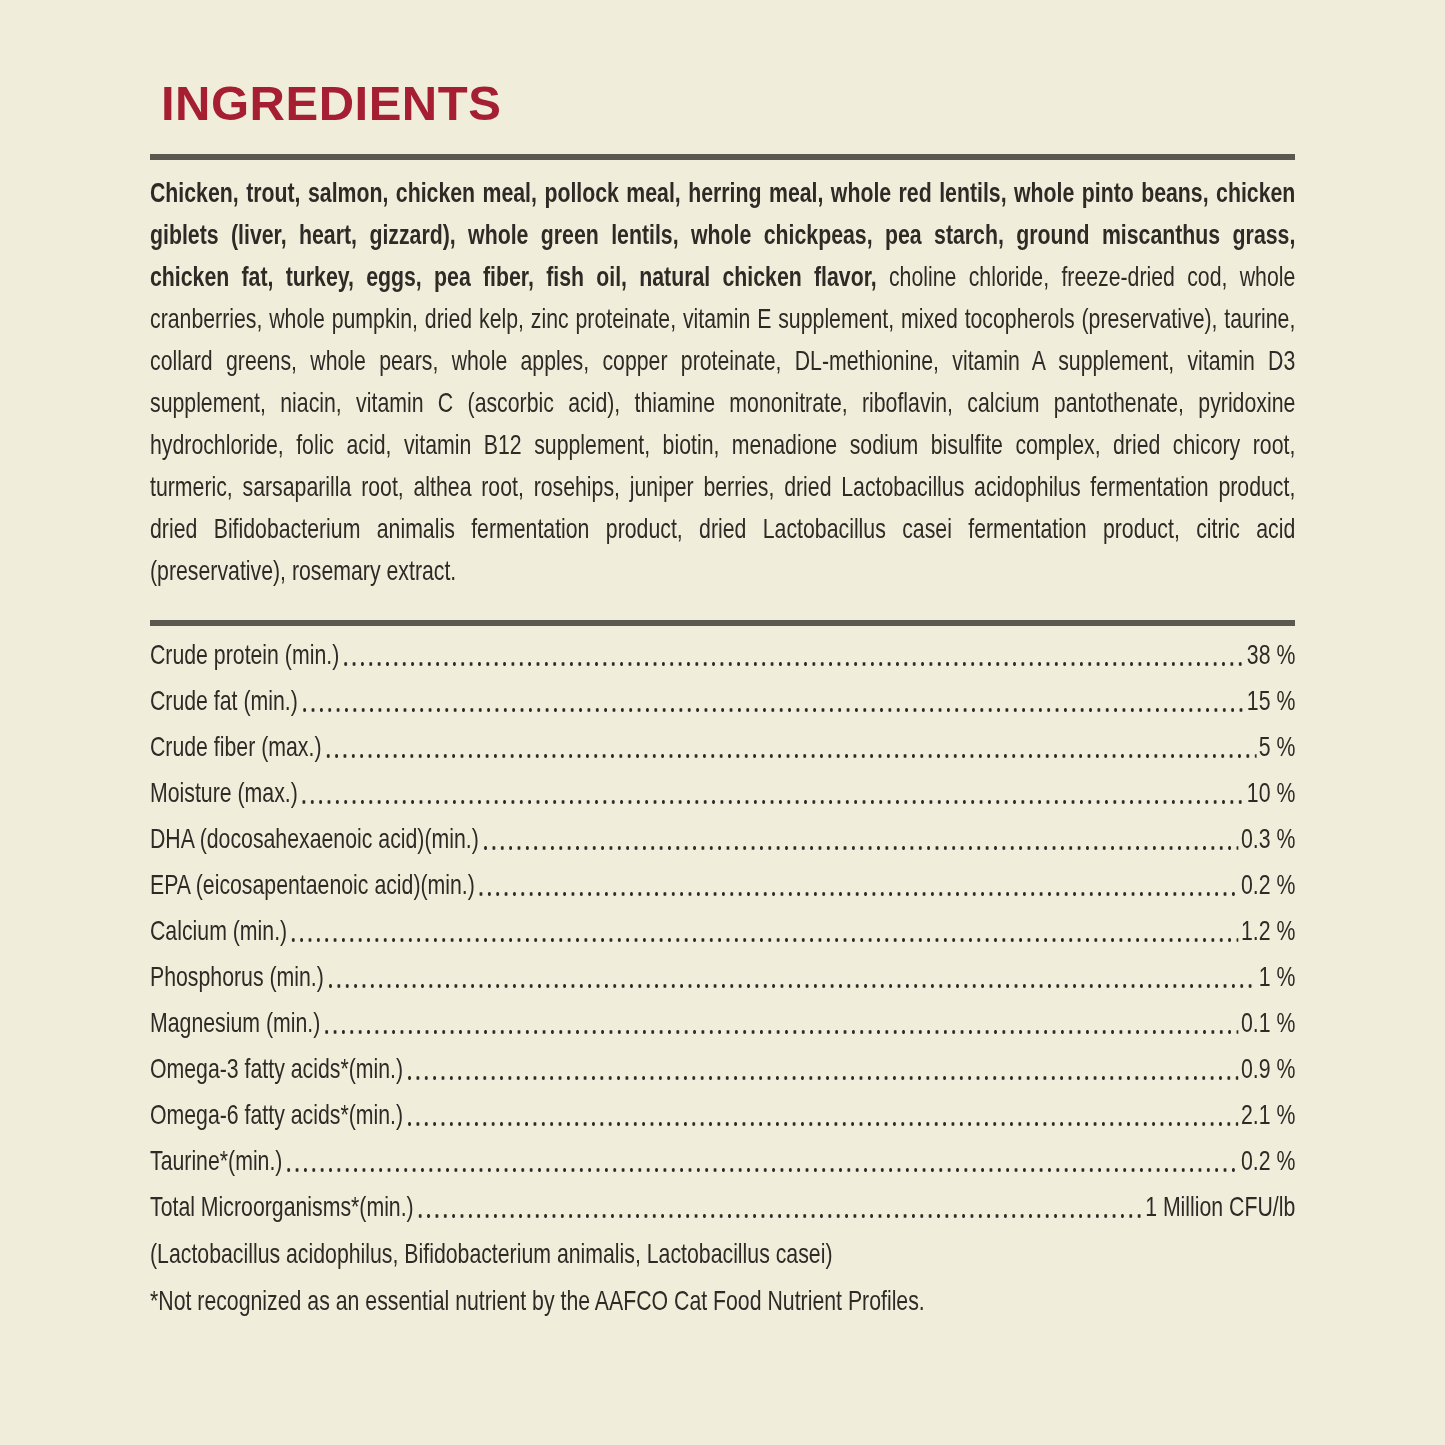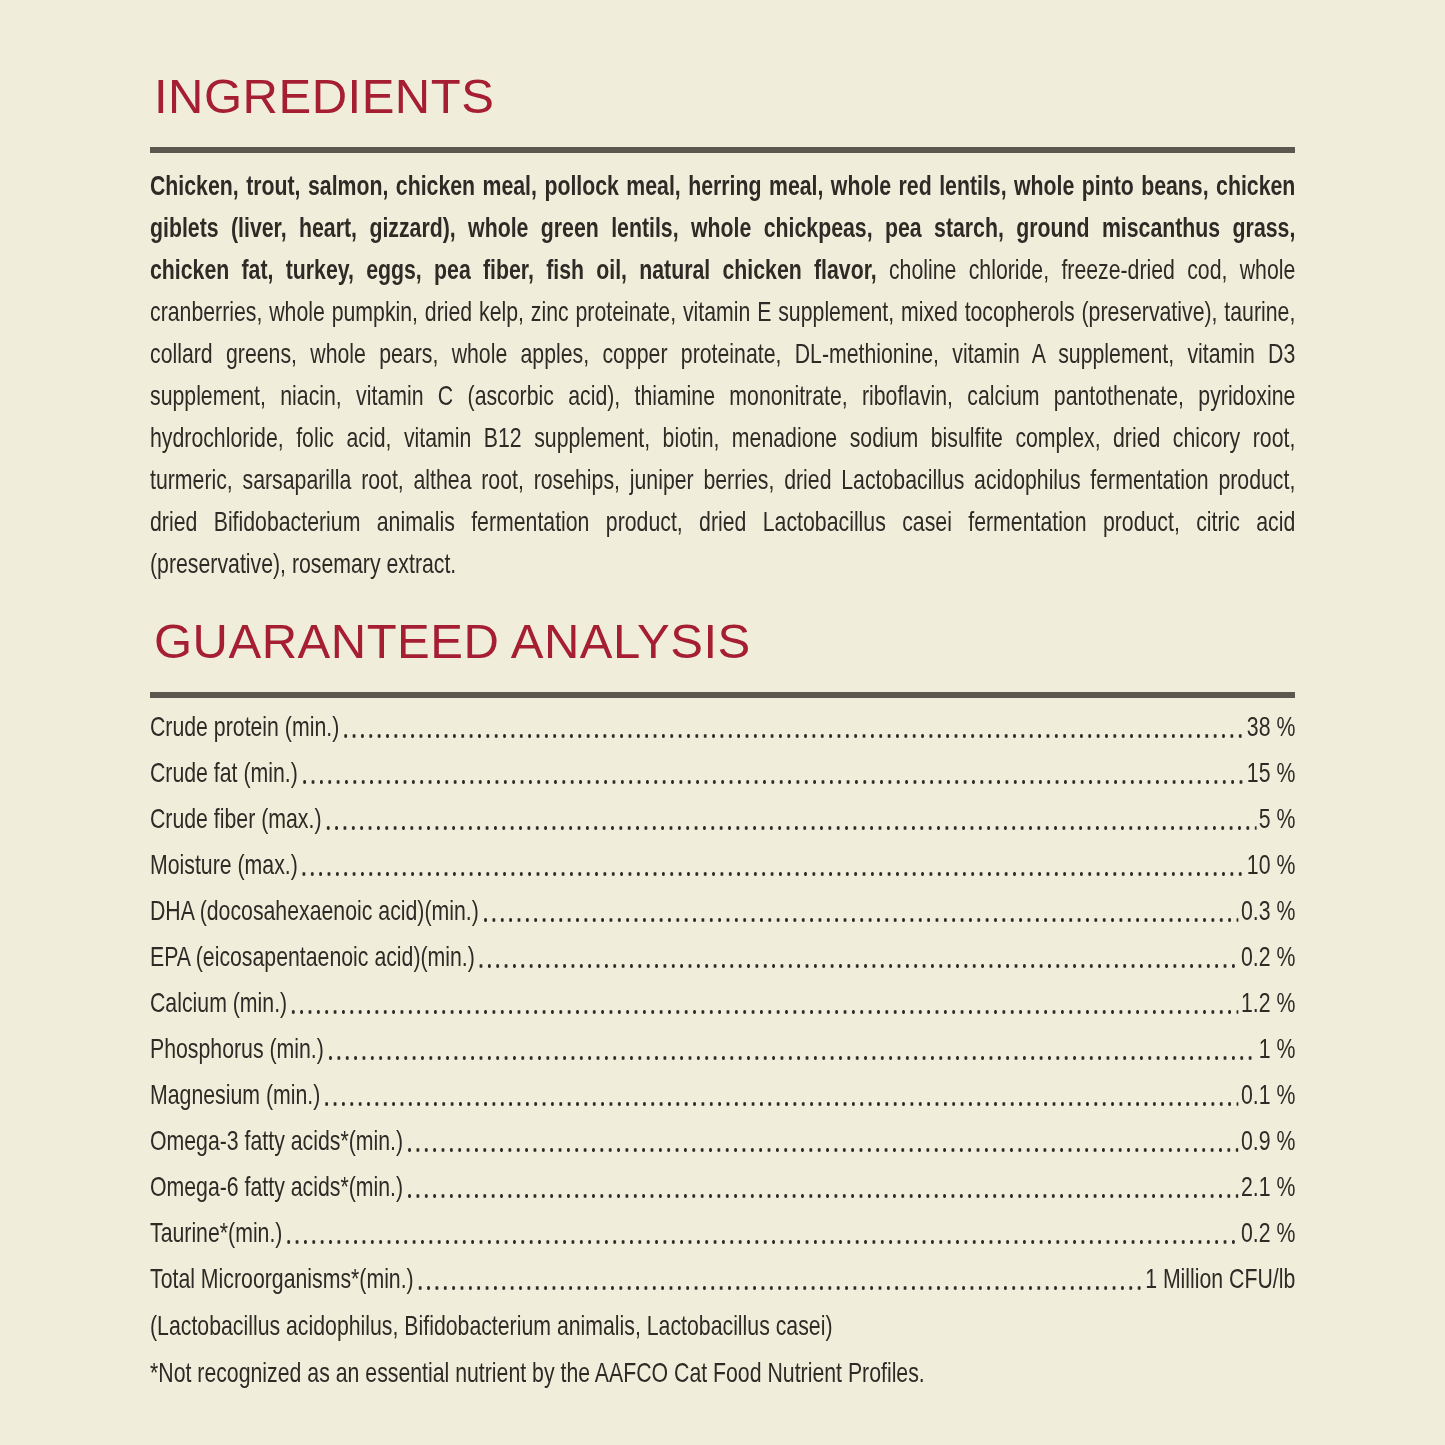--- a/index.html
+++ b/index.html
@@ -17,25 +17,25 @@
     background: var(--background);
     color: var(--text);
     font-family: "Liberation Sans", sans-serif;
     overflow: hidden;
   }
   .page {
     padding: 64px 150px 0 150px;
     width: 1445px;
   }
   .section-title {
-    margin: 4px;
+    margin: 11px;
     color: var(--accent);
     font-size: 49px;
     line-height: 56px;
-    font-weight: normal;
+    font-weight: bold;
     letter-spacing: 0.5px;
   }
   .rule {
     height: 6px;
     background: var(--rule);
     margin-top: 23px;
     width: 1145px;
   }
   
   .condensed {
@@ -82,21 +82,20 @@
 
   <section>
     <h1 class="section-title">INGREDIENTS</h1>
     <div class="rule"></div>
     <div class="condensed">
       <p class="ingredients-text"><span class="lead">Chicken, trout, salmon, chicken meal, pollock meal, herring meal, whole red lentils, whole pinto beans, chicken giblets (liver, heart, gizzard), whole green lentils, whole chickpeas, pea starch, ground miscanthus grass, chicken fat, turkey, eggs, pea fiber, fish oil, natural chicken flavor,</span><span> choline chloride, freeze-dried cod, whole cranberries, whole pumpkin, dried kelp, zinc proteinate, vitamin E supplement, mixed tocopherols (preservative), taurine, collard greens, whole pears, whole apples, copper proteinate, DL-methionine, vitamin A supplement, vitamin D3 supplement, niacin, vitamin C (ascorbic acid), thiamine mononitrate, riboflavin, calcium pantothenate, pyridoxine hydrochloride, folic acid, vitamin B12 supplement, biotin, menadione sodium bisulfite complex, dried chicory root, turmeric, sarsaparilla root, althea root, rosehips, juniper berries, dried Lactobacillus acidophilus fermentation product, dried Bifidobacterium animalis fermentation product, dried Lactobacillus casei fermentation product, citric acid (preservative), rosemary extract.</span></p>
     </div>
   </section>
 
   <section>
-    <h1 class="section-title ga-section-title">GUARANTEED ANALYSIS</h1>
     <div class="rule"></div>
 
     <div class="condensed ga-body">
       <div>
   <div class="ga-row">
     <span class="ga-label">Crude protein (min.)</span>
     <span class="leader"></span>
     <span class="ga-value">38 %</span>
   </div>
 

